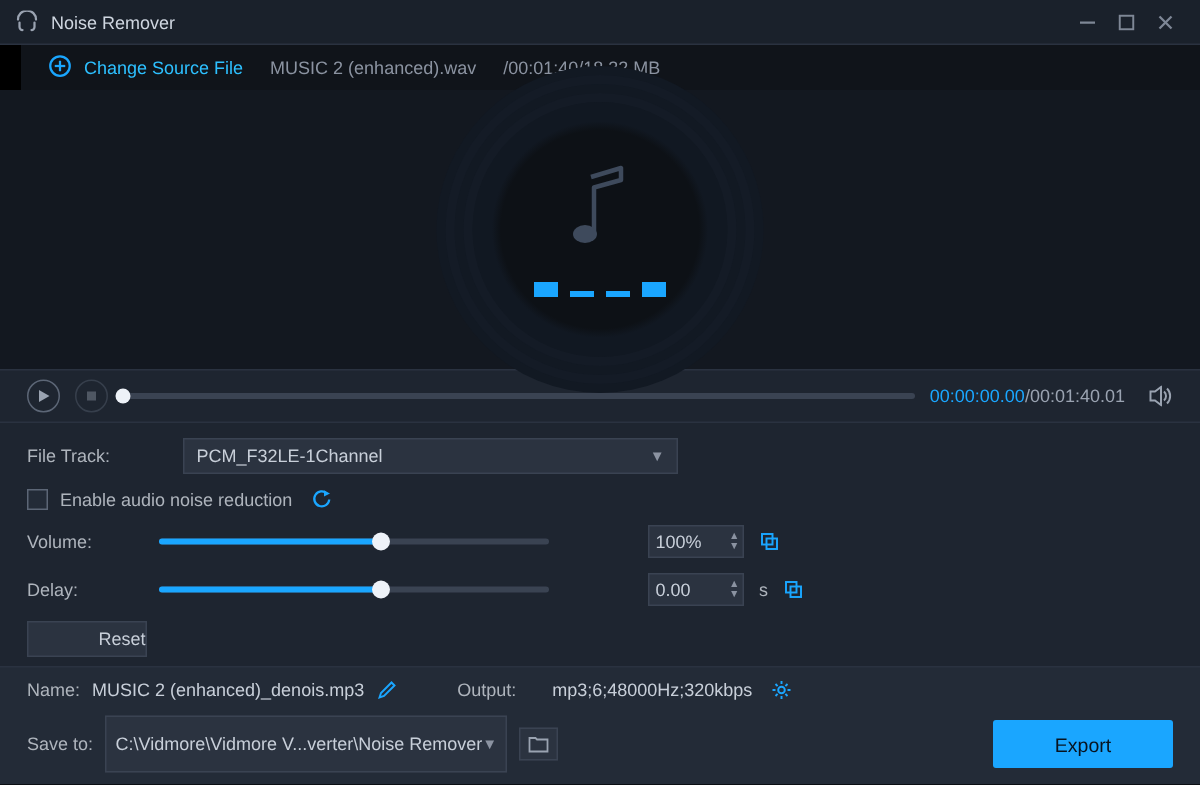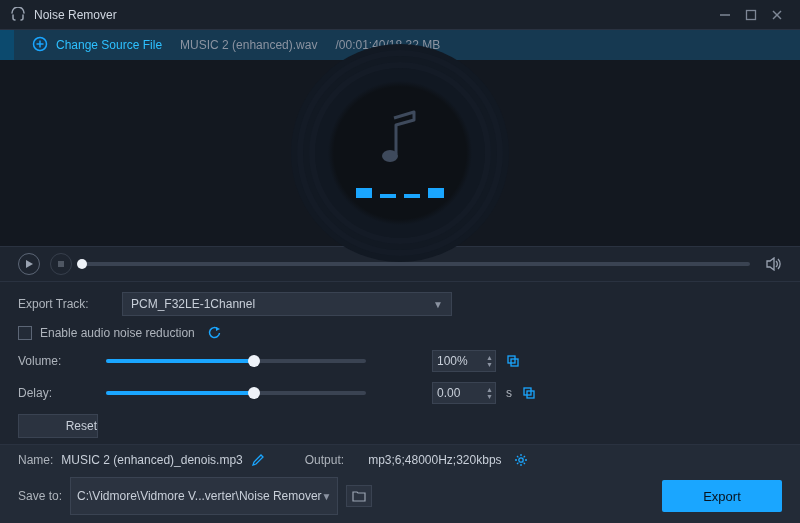--- a/index.html
+++ b/index.html
@@ -1,17 +1,17 @@
 <!DOCTYPE html>
 <html><head>
 <meta charset="utf-8">
 <style>
   * { margin: 0; padding: 0; box-sizing: border-box; font-family: "Segoe UI", Arial, sans-serif; }
   body { background: #0d1117; width: 800px; height: 523px; overflow: hidden; color: #aeb4bc; font-size: 12px; }
-  .app { width: 800px; height: 523px; background: #0c4a6e; display: flex; flex-direction: column; }
+  .app { width: 800px; height: 523px; background: #000000; display: flex; flex-direction: column; }
 
   
   .titlebar { height: 30px; background: #1a212b; display: flex; align-items: center; padding: 0 10px; border-bottom: 1px solid #2a3240; }
   .titlebar .logo { margin-right: 8px; display: flex; align-items: center; }
   .titlebar .title { color: #cfd6e0; font-size: 12px; flex: 1; }
   .winbtn { width: 26px; height: 26px; display: flex; align-items: center; justify-content: center; color: #7e8796; cursor: pointer; }
   .winbtn svg { display: block; }
 
   
   .source-row { height: 30px; display: flex; align-items: center; padding: 0 18px; gap: 18px; background: #20283480; margin-left: 14px; }
@@ -140,31 +140,34 @@
         </svg>
     </span>
     <span class="tbtn disabled">
       <svg width="8" height="8" viewBox="0 0 8 8">
           <rect x="1" y="1" width="6" height="6" fill="#9aa3b1"></rect>
         </svg>
     </span>
     <div class="seek">
       <div class="head"></div>
     </div>
+    <span class="timecode">
+      <span class="cur">00:00:00.00</span><span class="dur">/00:01:40.01</span>
+    </span>
     <span class="vol-icon">
       <svg width="16" height="14" viewBox="0 0 16 14">
           <polygon points="1,4 4,4 8,1 8,13 4,10 1,10" fill="none" stroke="#9aa3b1" stroke-width="1.3"></polygon>
           <path d="M10 4a4 4 0 0 1 0 6M12 2a7 7 0 0 1 0 10" fill="none" stroke="#9aa3b1" stroke-width="1.3"></path>
         </svg>
     </span>
   </div>
 
   <div class="settings">
     <div class="row">
-      <span class="label">Export Track:</span>
+      <span class="label">File Track:</span>
       <div class="select">
         <span>PCM_F32LE-1Channel</span>
         <span class="arrow">▼</span>
       </div>
     </div>
 
     <div class="row chk">
       <span class="box"></span>
       <span>Enable audio noise reduction</span>
       <span class="refresh">

